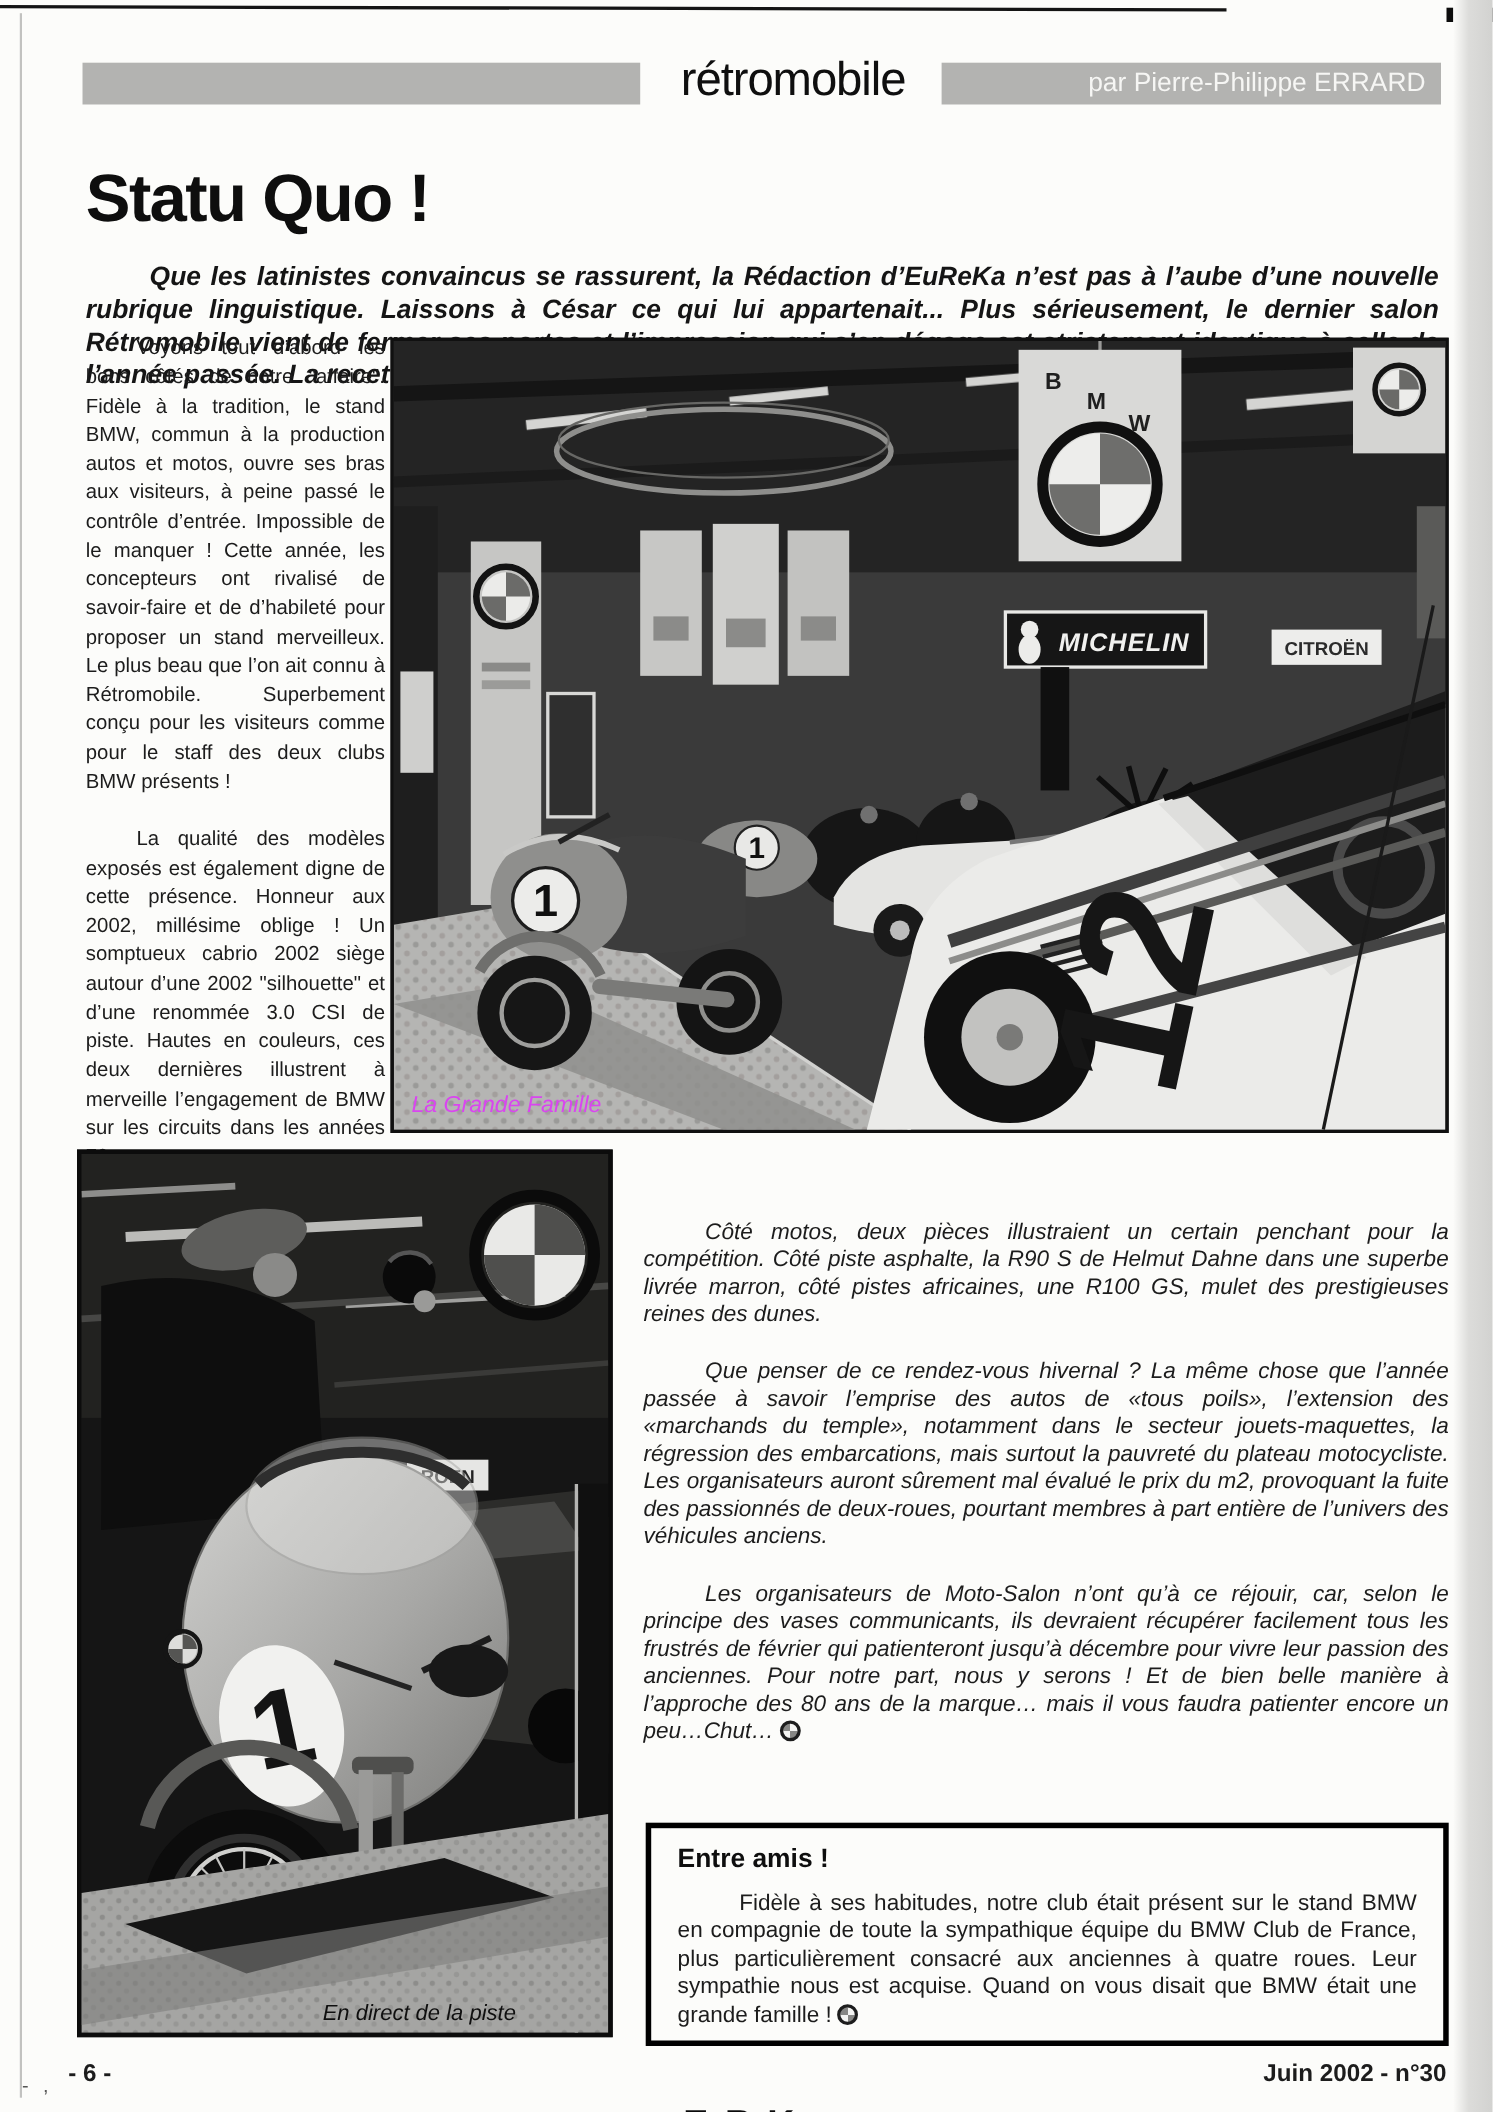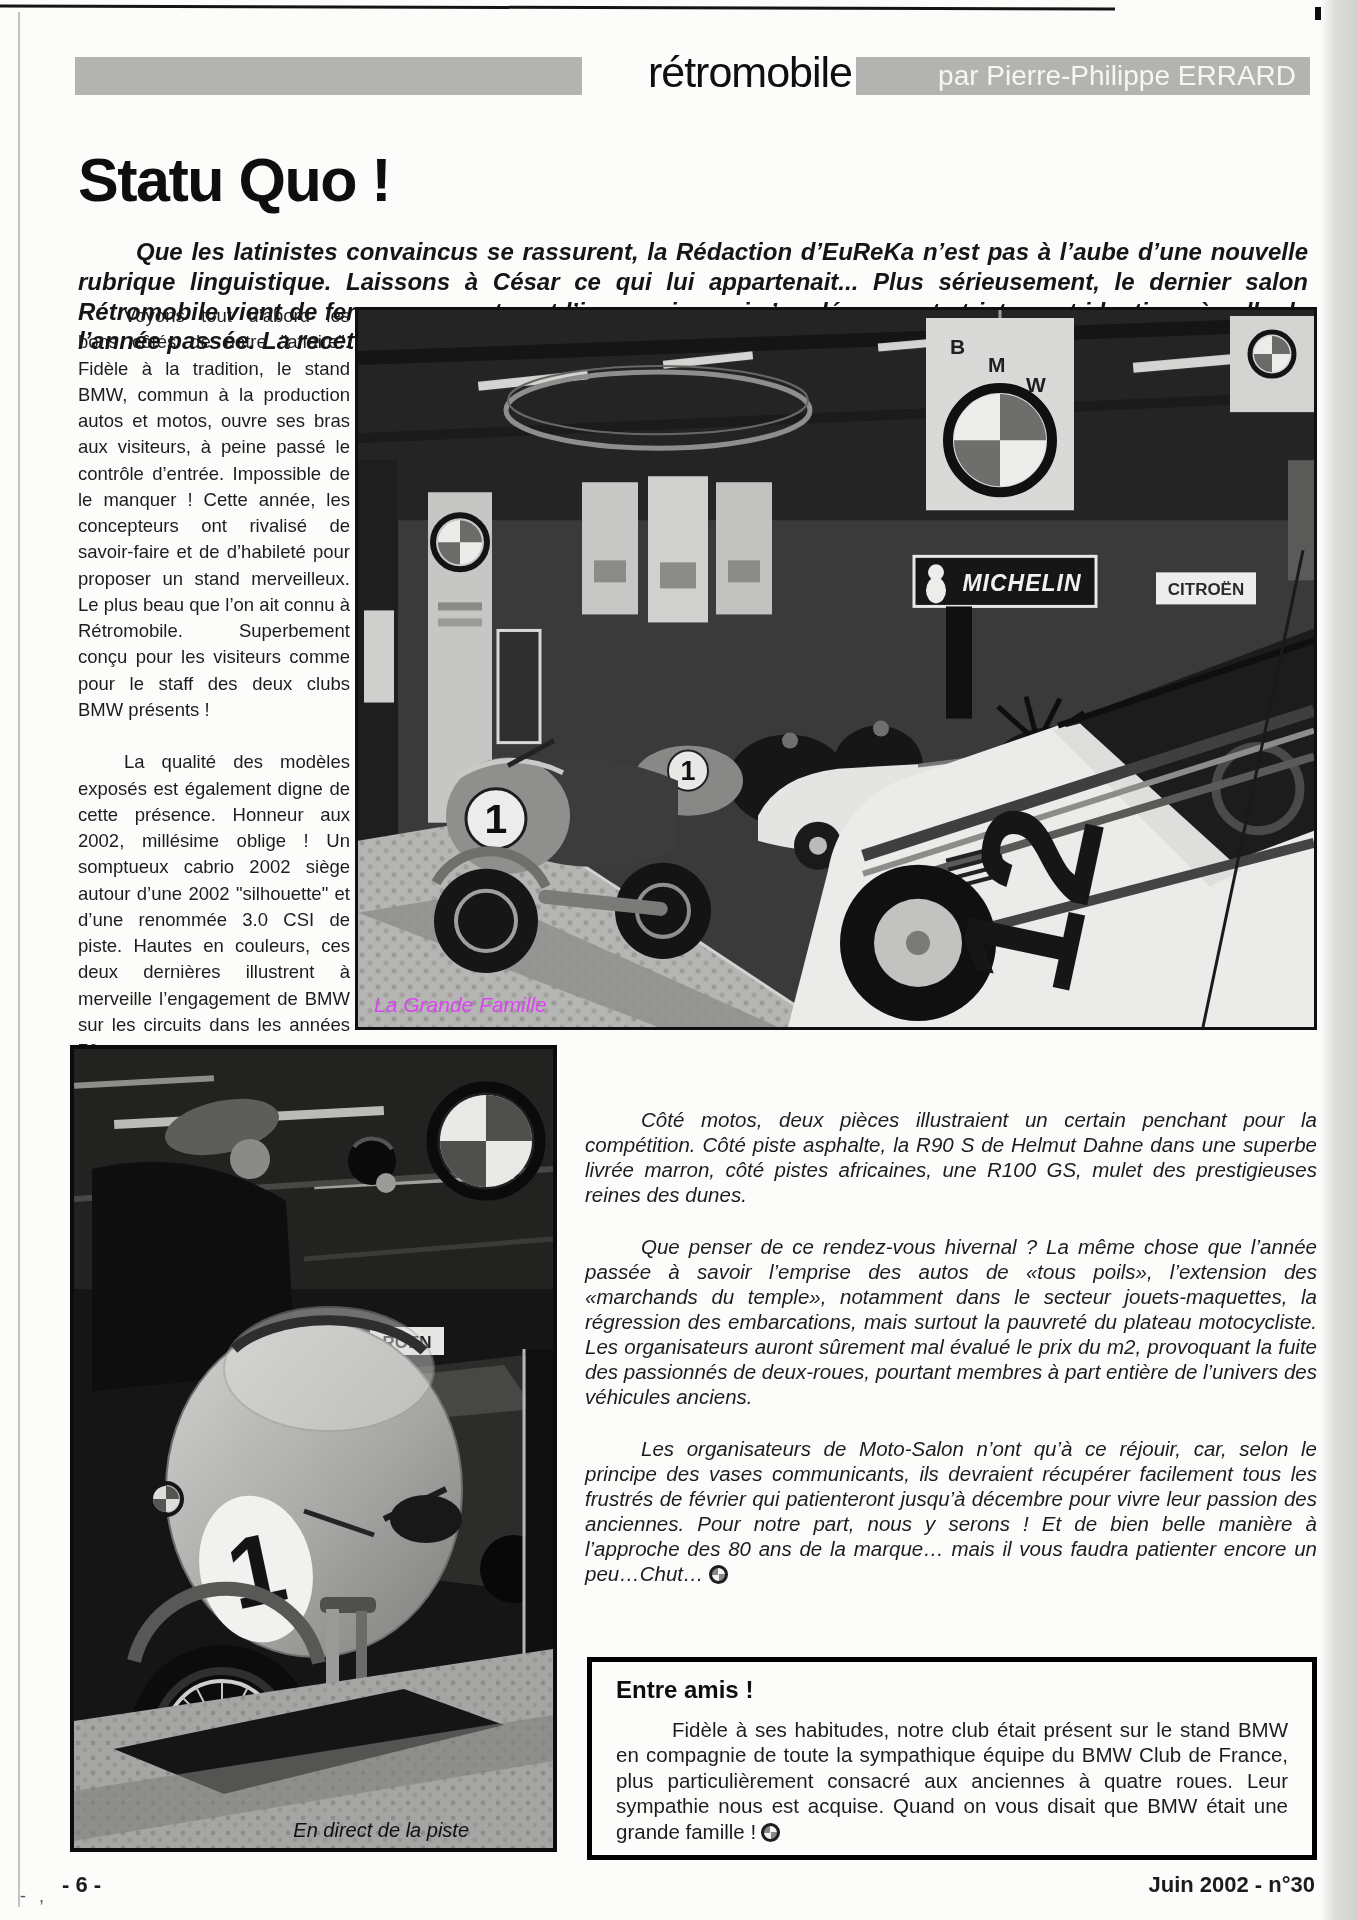--- a/index.html
+++ b/index.html
@@ -9,22 +9,22 @@
   .top-line{position:absolute;left:0;top:6px;width:1115px;height:3px;background:#141414;transform:rotate(.15deg);}
   .corner-bar{position:absolute;right:0;top:7px;width:42px;height:13px;background:#0c0c0c;}
   .edge-right{position:absolute;right:0;top:0;width:36px;height:1920px;
               background:linear-gradient(90deg,#fcfcfa 0,#dcdcda 40%,#d2d2d0 100%);}
   .edge-left-line{position:absolute;left:18px;top:12px;width:2px;height:1895px;background:#c2c2c0;}
   .corner-mark{position:absolute;left:20px;top:1886px;font-size:18px;color:#555;letter-spacing:4px;}
   
   .bar{position:absolute;top:57px;height:38px;background:#b3b3b1;}
   .bar-left{left:75px;width:507px;}
   .bar-right{left:856px;width:454px;text-align:right;}
-  .byline{display:inline-block;line-height:38px;padding-right:14px;font-size:28px;color:#f6f6f4;}
-  .rubric-title{position:absolute;left:590px;top:48px;width:262px;text-align:right;
+  .byline{display:inline-block;line-height:38px;padding-right:14px;font-size:24px;color:#f6f6f4;}
+  .rubric-title{position:absolute;left:590px;top:48px;width:262px;text-align:center;
                 font-size:43px;font-weight:400;letter-spacing:-1px;color:#0f0f0f;}
   .main-title{position:absolute;left:78px;top:104px;font-size:61px;font-weight:bold;letter-spacing:-1.5px;color:#0e0e0e;}
   
   .intro{position:absolute;left:78px;top:213px;width:1230px;font-size:24px;font-weight:bold;font-style:italic;
          line-height:1.24;text-align:justify;text-indent:58px;color:#151515;}
   
   .left-col{position:absolute;left:78px;top:303px;width:272px;font-size:18.5px;line-height:1.42;text-align:justify;}
   .left-col p{margin:0 0 26px;text-indent:46px;}
   .right-col{position:absolute;left:585px;top:1107px;width:732px;font-size:20.5px;line-height:1.22;text-align:justify;font-style:italic;}
   .right-col p{margin:0 0 27px;text-indent:56px;}

